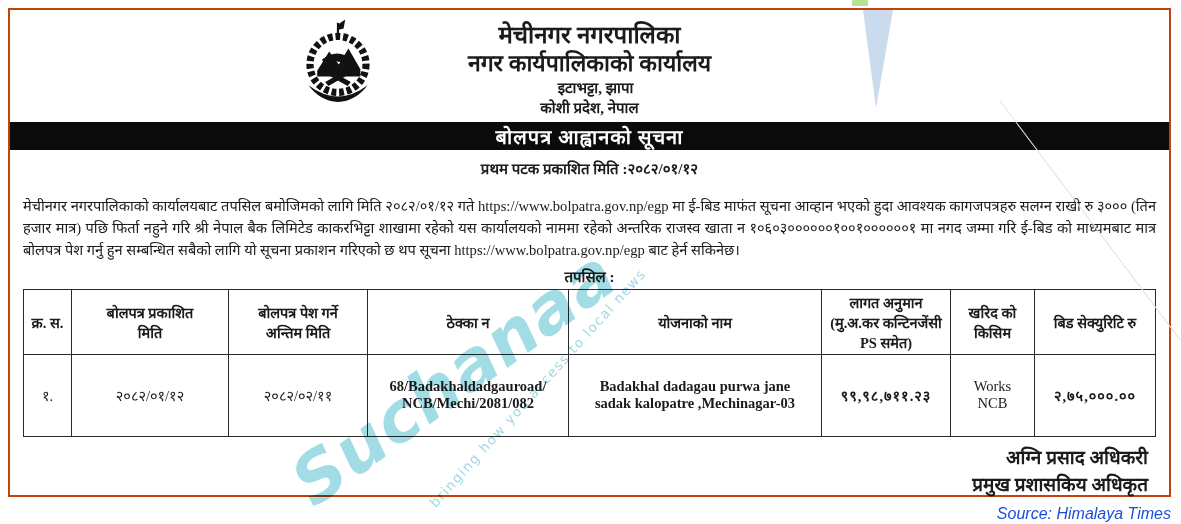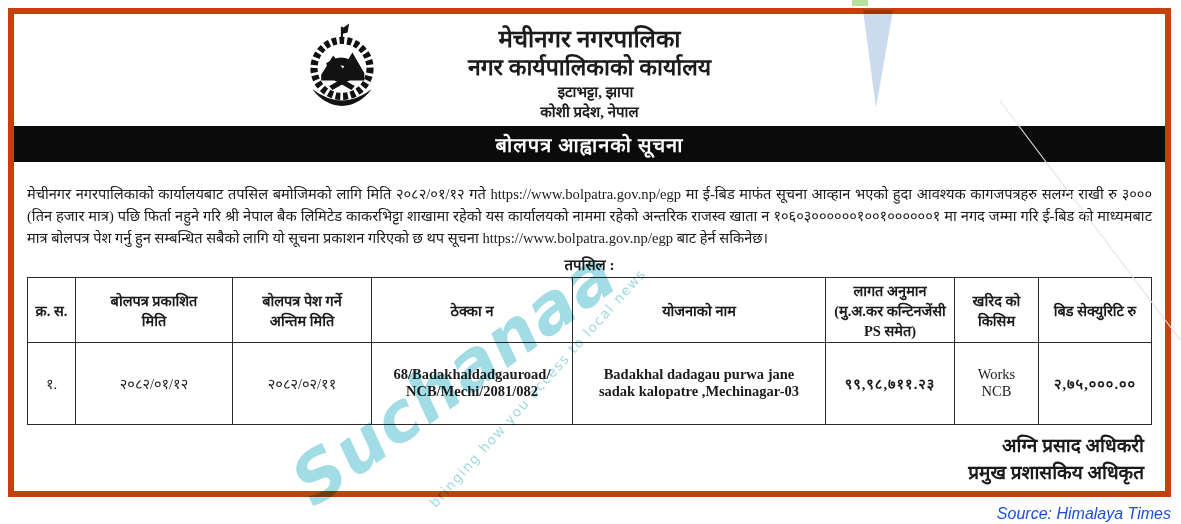--- a/index.html
+++ b/index.html
@@ -1,32 +1,32 @@
 <!DOCTYPE html>
 <html><head>
 <meta charset="utf-8">
 <style>
   * { margin:0; padding:0; box-sizing:border-box; }
   html,body { width:1181px; height:524px; background:#ffffff; overflow:hidden; }
   body { position:relative; font-family:"Liberation Serif","DejaVu Serif",serif; color:#1b1b1b; }
 
   .sheet { position:absolute; left:8px; top:8px; width:1163px; height:489px;
-           border:6px solid #c2410c; background:#fff; }
+           border:2px solid #c2410c; background:#fff; }
 
   
   .header { position:relative; height:112px; }
   .emblem { position:absolute; left:288px; top:4px; width:80px; height:104px; }
   .titles { text-align:center; padding-top:12px; font-weight:bold; }
   .title-1 { font-size:24px; line-height:1.15; }
   .title-2 { font-size:23px; line-height:1.25; }
   .title-3 { font-size:15px; line-height:1.35;padding-left:12px; }
   .title-4 { font-size:15px; line-height:1.3; }
 
   
-  .banner { height:36px; background:#0b0b0b; display:flex; align-items:center; justify-content:center;text-align:center; }
+  .banner { height:28px; background:#0b0b0b; display:flex; align-items:center; justify-content:center;text-align:center; }
   .banner-title { color:#fdfdfd; font-size:20px; font-weight:bold; letter-spacing:1px; }
 
   
   .content { padding:4px 13px 0; }
   .pubdate { text-align:center; font-size:15px; font-weight:bold; margin-top:4px; }
   .body-text { font-size:14.6px; line-height:1.5; text-align:justify; margin-top:18px; }
   .caption { text-align:center; font-weight:bold; font-size:15px; margin:4px 0 3px; }
 
   table.tender { width:100%; border-collapse:collapse; table-layout:fixed; }
   table.tender th, table.tender td { border:1.5px solid #2a2a2a; text-align:center;
@@ -87,20 +87,21 @@
       <div class="title-3">इटाभट्टा, झापा</div>
       <div class="title-4">कोशी प्रदेश, नेपाल</div>
     </div>
   </div>
 
   <div class="banner">
     <span class="banner-title">बोलपत्र आह्वानको सूचना</span>
   </div>
 
   <div class="content">
+    <div class="pubdate">प्रथम पटक प्रकाशित मिति :२०८२/०१/१२</div>
     <p class="body-text">मेचीनगर नगरपालिकाको कार्यालयबाट तपसिल बमोजिमको लागि मिति २०८२/०१/१२ गते https://www.bolpatra.gov.np/egp मा ई-बिड माफंत सूचना आव्हान भएको हुदा आवश्यक कागजपत्रहरु सलग्न राखी रु ३००० (तिन हजार मात्र) पछि फिर्ता नहुने गरि श्री नेपाल बैक लिमिटेड काकरभिट्टा शाखामा रहेको यस कार्यालयको नाममा रहेको अन्तरिक राजस्व खाता न १०६०३००००००१००१००००००१ मा नगद जम्मा गरि ई-बिड को माध्यमबाट मात्र बोलपत्र पेश गर्नु हुन सम्बन्धित सबैको लागि यो सूचना प्रकाशन गरिएको छ थप सूचना https://www.bolpatra.gov.np/egp बाट हेर्न सकिनेछ।</p>
     <div class="caption">तपसिल :</div>
 
     <table class="tender">
       <colgroup>
         <col class="c-sn">
           <col class="c-pub">
           <col class="c-dead">
           <col class="c-con">
         <col class="c-proj">

